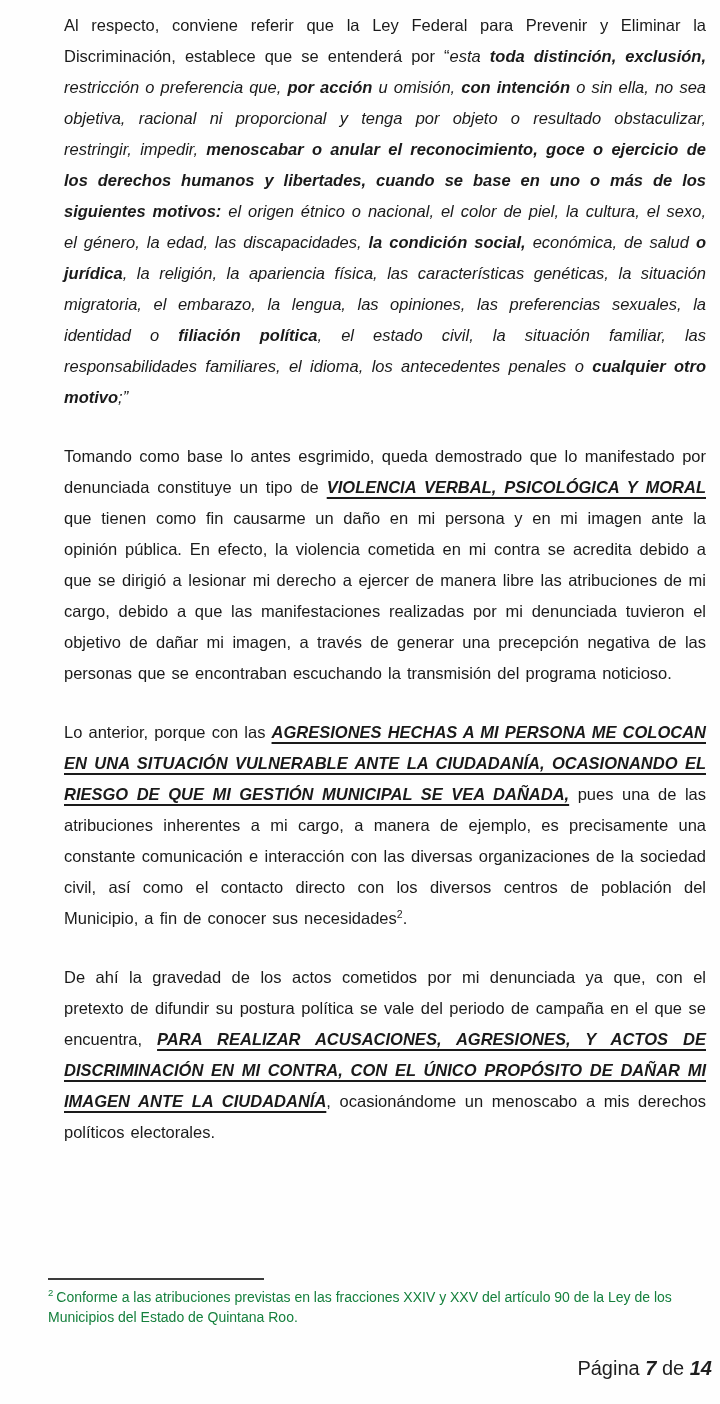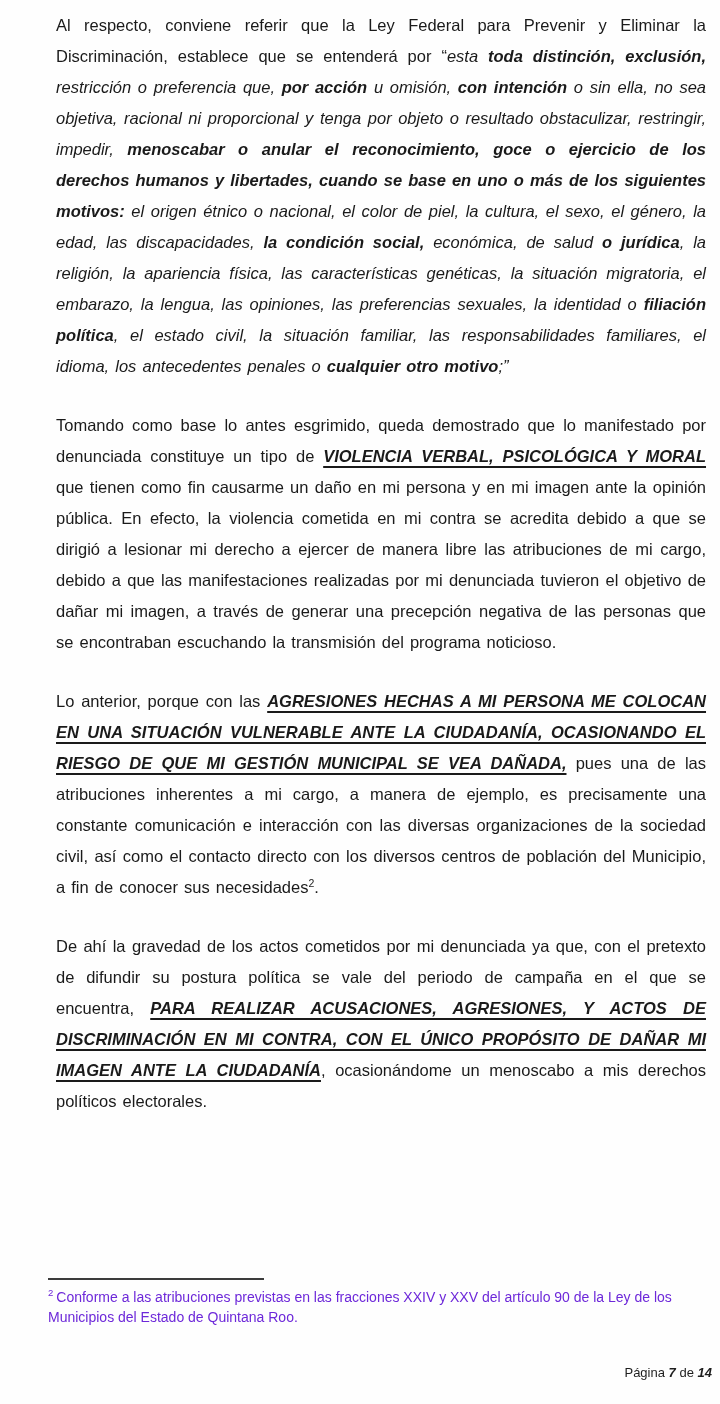--- a/index.html
+++ b/index.html
@@ -16,21 +16,21 @@
     font-family: "Liberation Sans", sans-serif;
     color: #1a1a1a;
   }
   .doc-body {
     position: absolute;
     top: 10px;
     left: 48px;
     width: 658px;
   }
   .para {
-    margin: 0 0 28px 8px;
+    margin: 0 0 28px 16px;
     font-size: 16.5px;
     line-height: 31px;
     text-align: justify;
     word-spacing: 1.5px;
   }
   .b { font-weight: bold; font-style: italic; }
   .i { font-style: italic; }
   .u {
     text-decoration: underline;
     text-decoration-thickness: 2px;
@@ -49,34 +49,34 @@
   }
   .footnote-rule {
     width: 216px;
     height: 2px;
     background: #3c3c3c;
     margin-bottom: 7px;
   }
   .footnote {
     font-size: 14px;
     line-height: 20px;
-    color: #6d28d9;
+    color: #15803d;
     text-align: left;
   }
   .fn-marker {
     vertical-align: super;
     font-size: 9.5px;
     line-height: 0;
     margin-right: 3px;
   }
   .page-footer {
     position: absolute;
     right: 8px;
     bottom: 24px;
-    font-size: 13px;
+    font-size: 20px;
     color: #1e1e1e;
   }
 </style>
 </head>
 <body>
 
 <div class="page">
 
   <div class="doc-body">
       <p class="para"><span>Al respecto, conviene referir que la Ley Federal para Prevenir y Eliminar la Discriminación, establece que se entenderá por “</span><span class="i">esta </span><span class="b i">toda distinción, exclusión,</span><span class="i"> restricción o preferencia que, </span><span class="b i">por acción</span><span class="i"> u omisión, </span><span class="b i">con intención</span><span class="i"> o sin ella, no sea objetiva, racional ni proporcional y tenga por objeto o resultado obstaculizar, restringir, impedir, </span><span class="b i">menoscabar o anular el reconocimiento, goce o ejercicio de los derechos humanos y libertades, cuando se base en uno o más de los siguientes motivos:</span><span class="i"> el origen étnico o nacional, el color de piel, la cultura, el sexo, el género, la edad, las discapacidades, </span><span class="b i">la condición social,</span><span class="i"> económica, de salud </span><span class="b i">o jurídica</span><span class="i">, la religión, la apariencia física, las características genéticas, la situación migratoria, el embarazo, la lengua, las opiniones, las preferencias sexuales, la identidad o </span><span class="b i">filiación política</span><span class="i">, el estado civil, la situación familiar, las responsabilidades familiares, el idioma, los antecedentes penales o </span><span class="b i">cualquier otro motivo</span><span class="i">;”</span></p>

